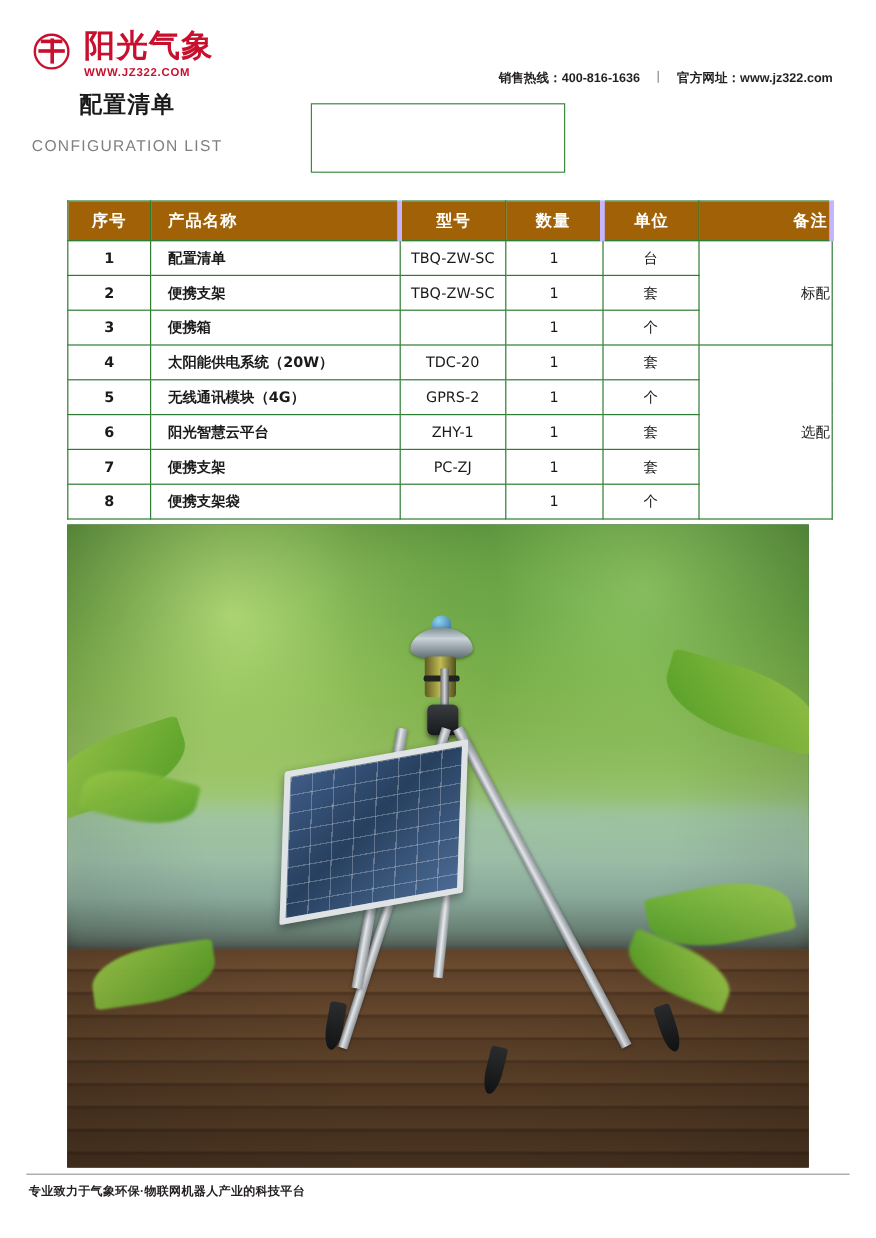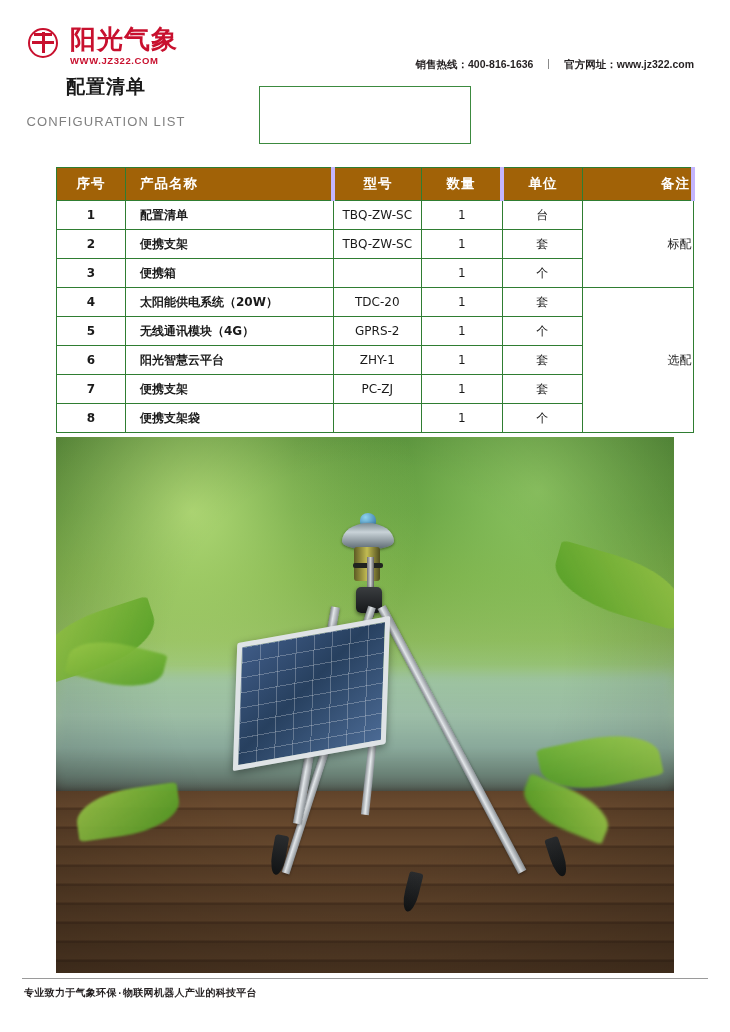--- a/index.html
+++ b/index.html
@@ -379,21 +379,21 @@
     background: #9a9a9a;
   }
   .footer-text {
     position: absolute;
     left: 24px;
     top: 12px;
     font-size: 10px;
     font-weight: bold;
     color: #231f20;
     letter-spacing: 0.3px;
-    font-family: Liberation Mono, monospace;
+    font-family: Liberation Sans, sans-serif;
   }
   .footer-wm {
     position: absolute;
     right: 40px;
     bottom: 0;
     font-size: 74px;
     font-weight: bold;
     color: #f2f2f2;
     letter-spacing: 4px;
     line-height: 0.9;

